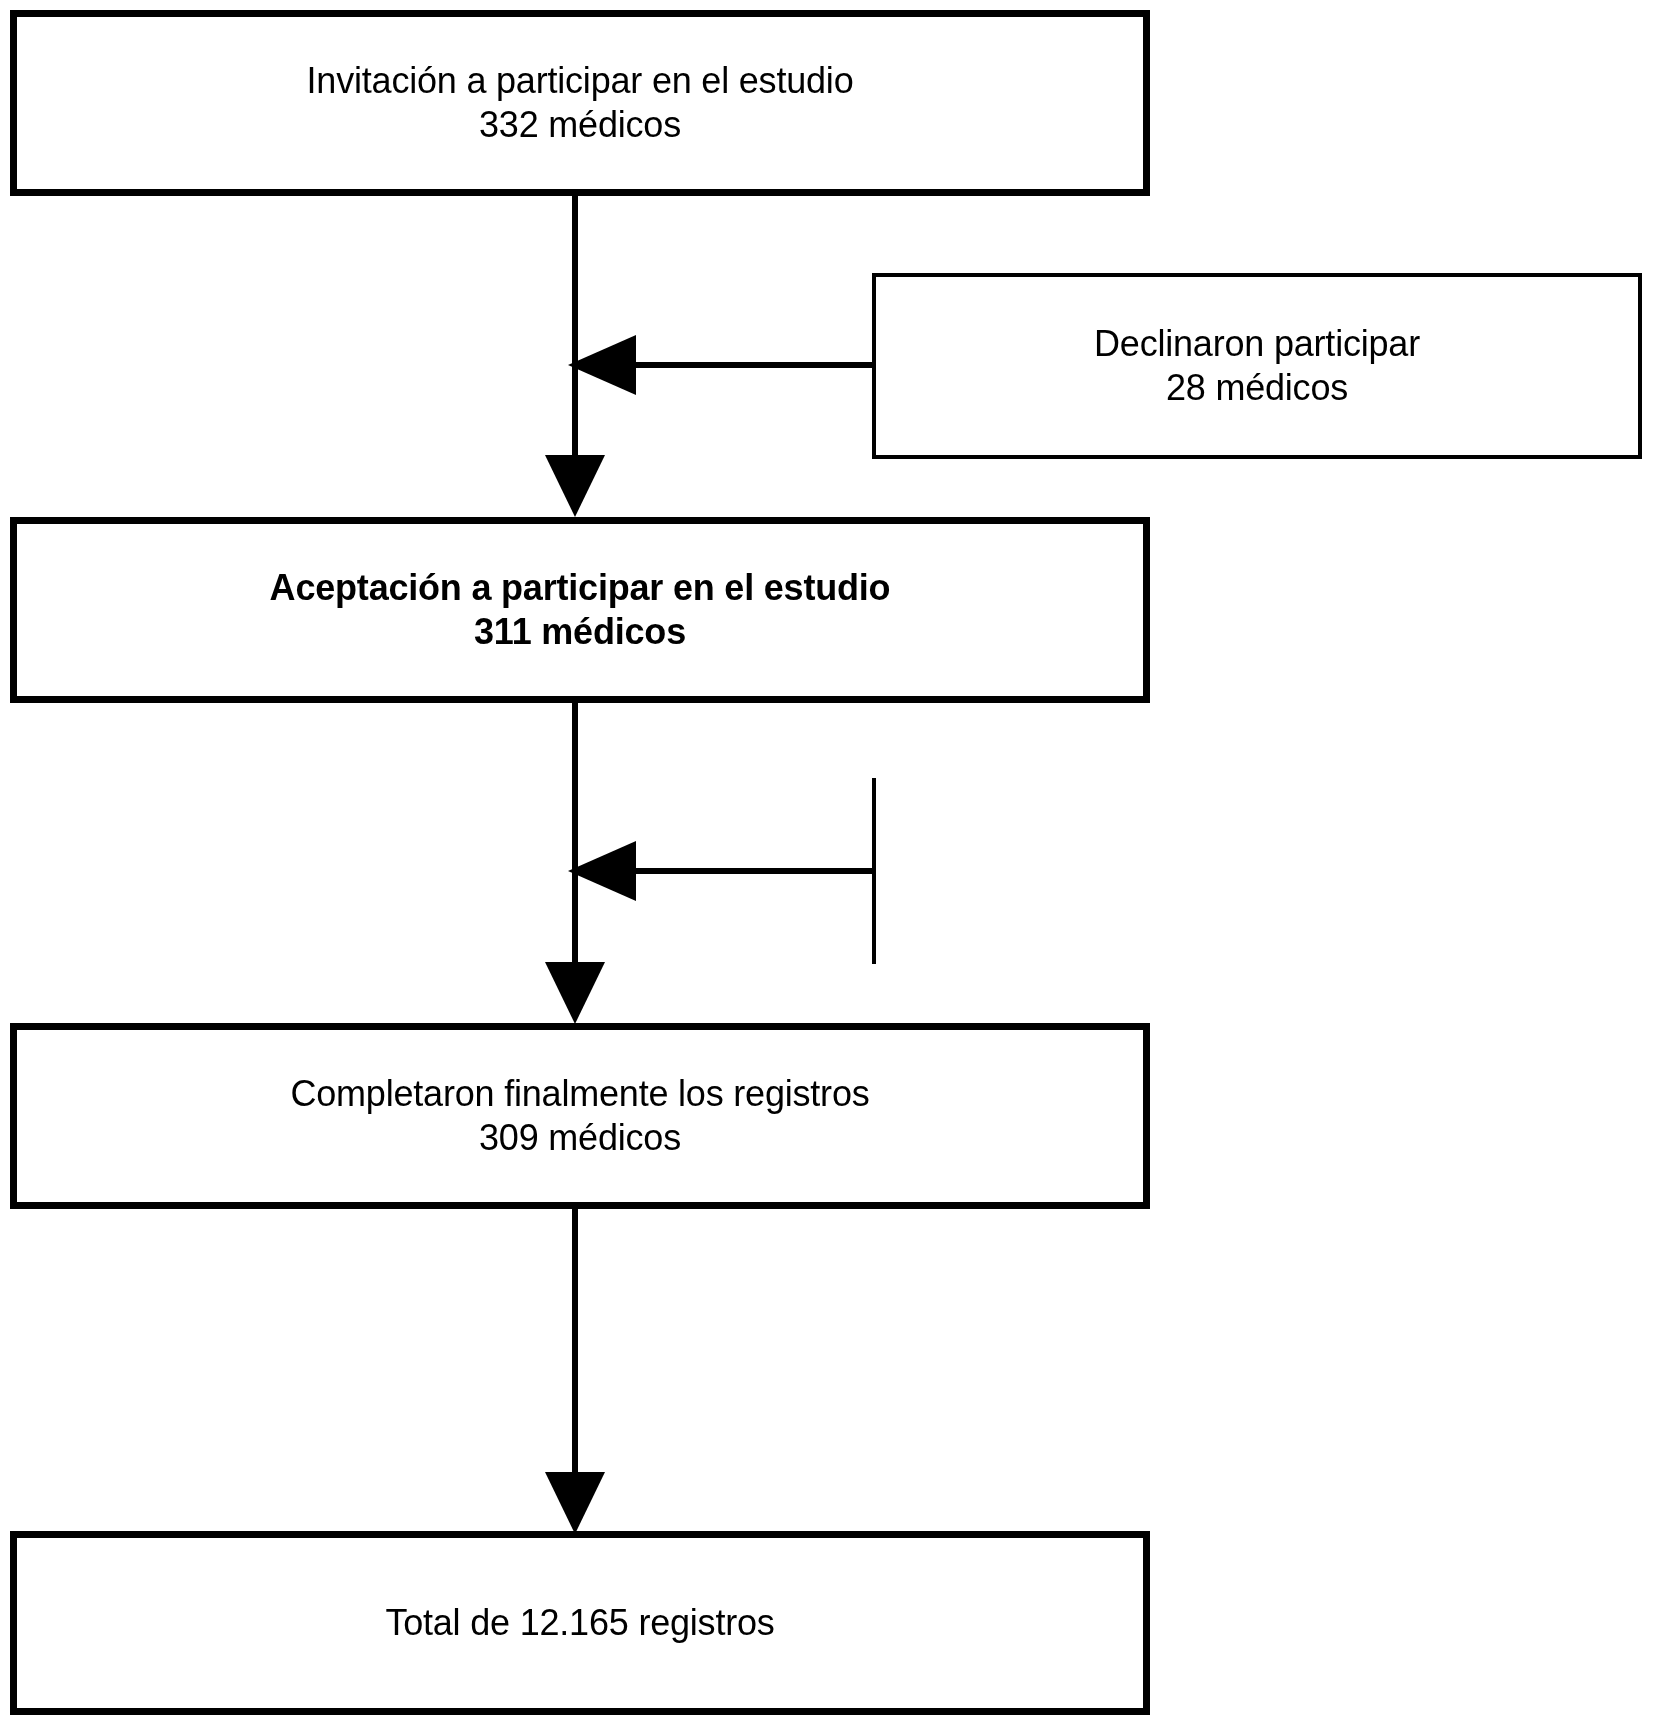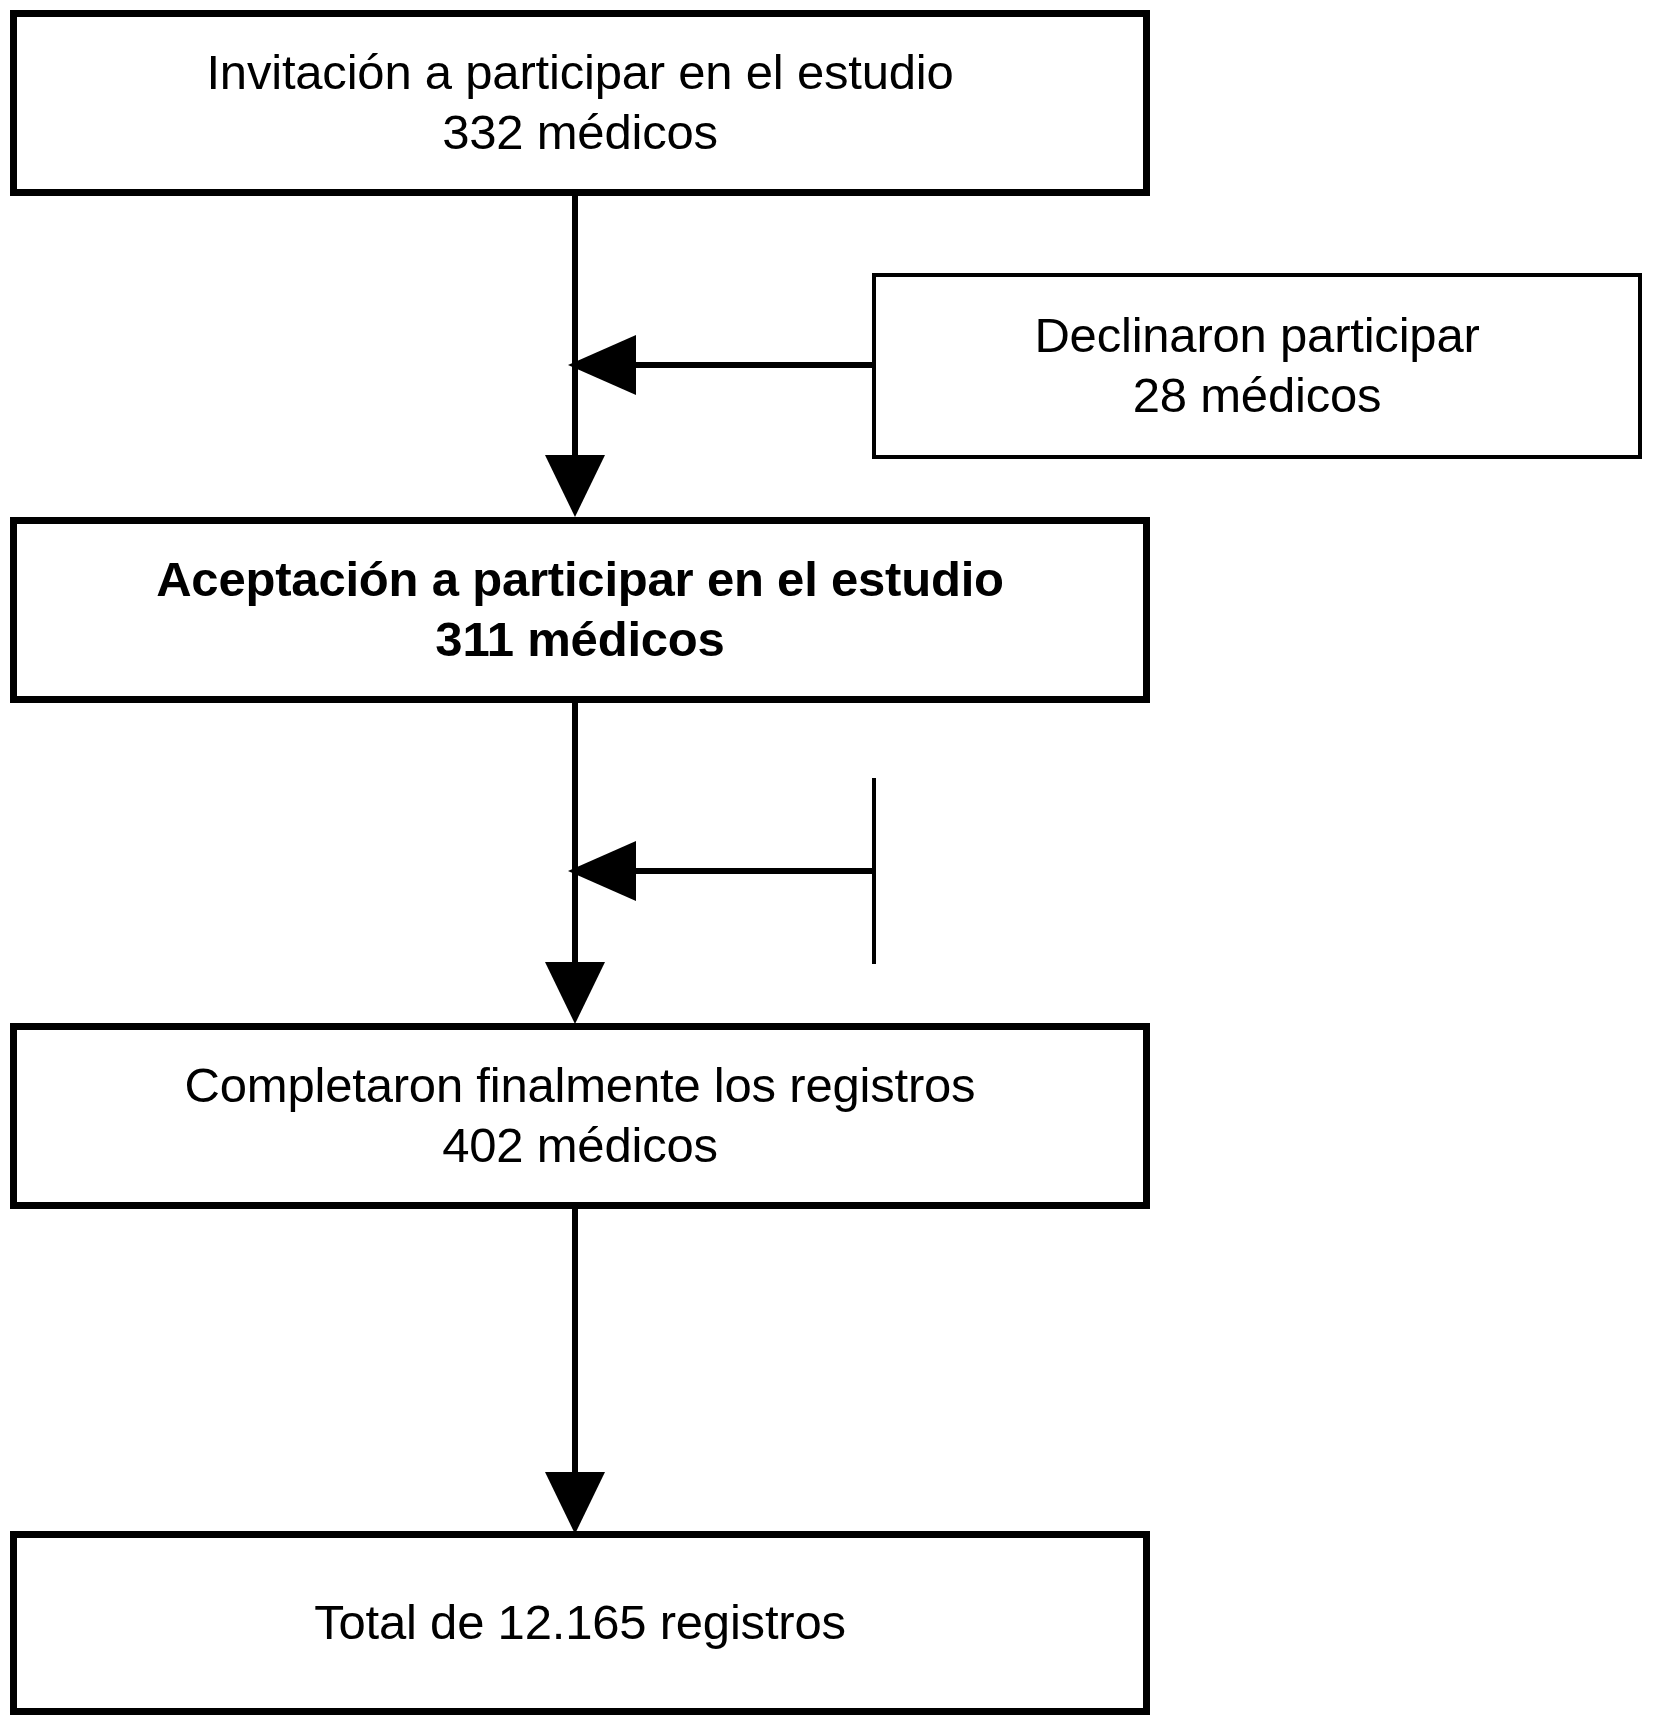--- a/index.html
+++ b/index.html
@@ -22,21 +22,21 @@
     border: 7px solid #000000;
     display: flex;
     align-items: center;
     justify-content: center;
     text-align: center;
   }
   .box.thin {
     border-width: 4px;
   }
   .box-text {
-    font-size: 49px;
+    font-size: 36px;
     line-height: 1.22;
     color: #000000;
     white-space: pre-line;
     letter-spacing: -0.2px;
   }
   
   #box-invitation  { left: 10px;  top: 10px;   width: 1140px; height: 186px; }
   #box-acceptance  { left: 10px;  top: 517px;  width: 1140px; height: 186px; font-weight: bold; }
   #box-completed   { left: 10px;  top: 1023px; width: 1140px; height: 186px; }
   #box-total       { left: 10px;  top: 1531px; width: 1140px; height: 184px; }
@@ -116,21 +116,21 @@
   <div class="vline" id="vline-2"></div>
   <div class="arrow-down" id="arrow-down-2"></div>
 
   <div class="hline" id="hline-2"></div>
   <div class="arrow-left" id="arrow-left-2"></div>
   <div class="vline" id="vstub-2"></div>
 
 
   <div class="box" id="box-completed">
     <div class="box-text">Completaron finalmente los registros
-402 médicos</div>
+309 médicos</div>
   </div>
 
   <div class="vline" id="vline-3"></div>
   <div class="arrow-down" id="arrow-down-3"></div>
 
   <div class="box" id="box-total">
     <div class="box-text">Total de 12.165 registros</div>
   </div>
 
 </div>

